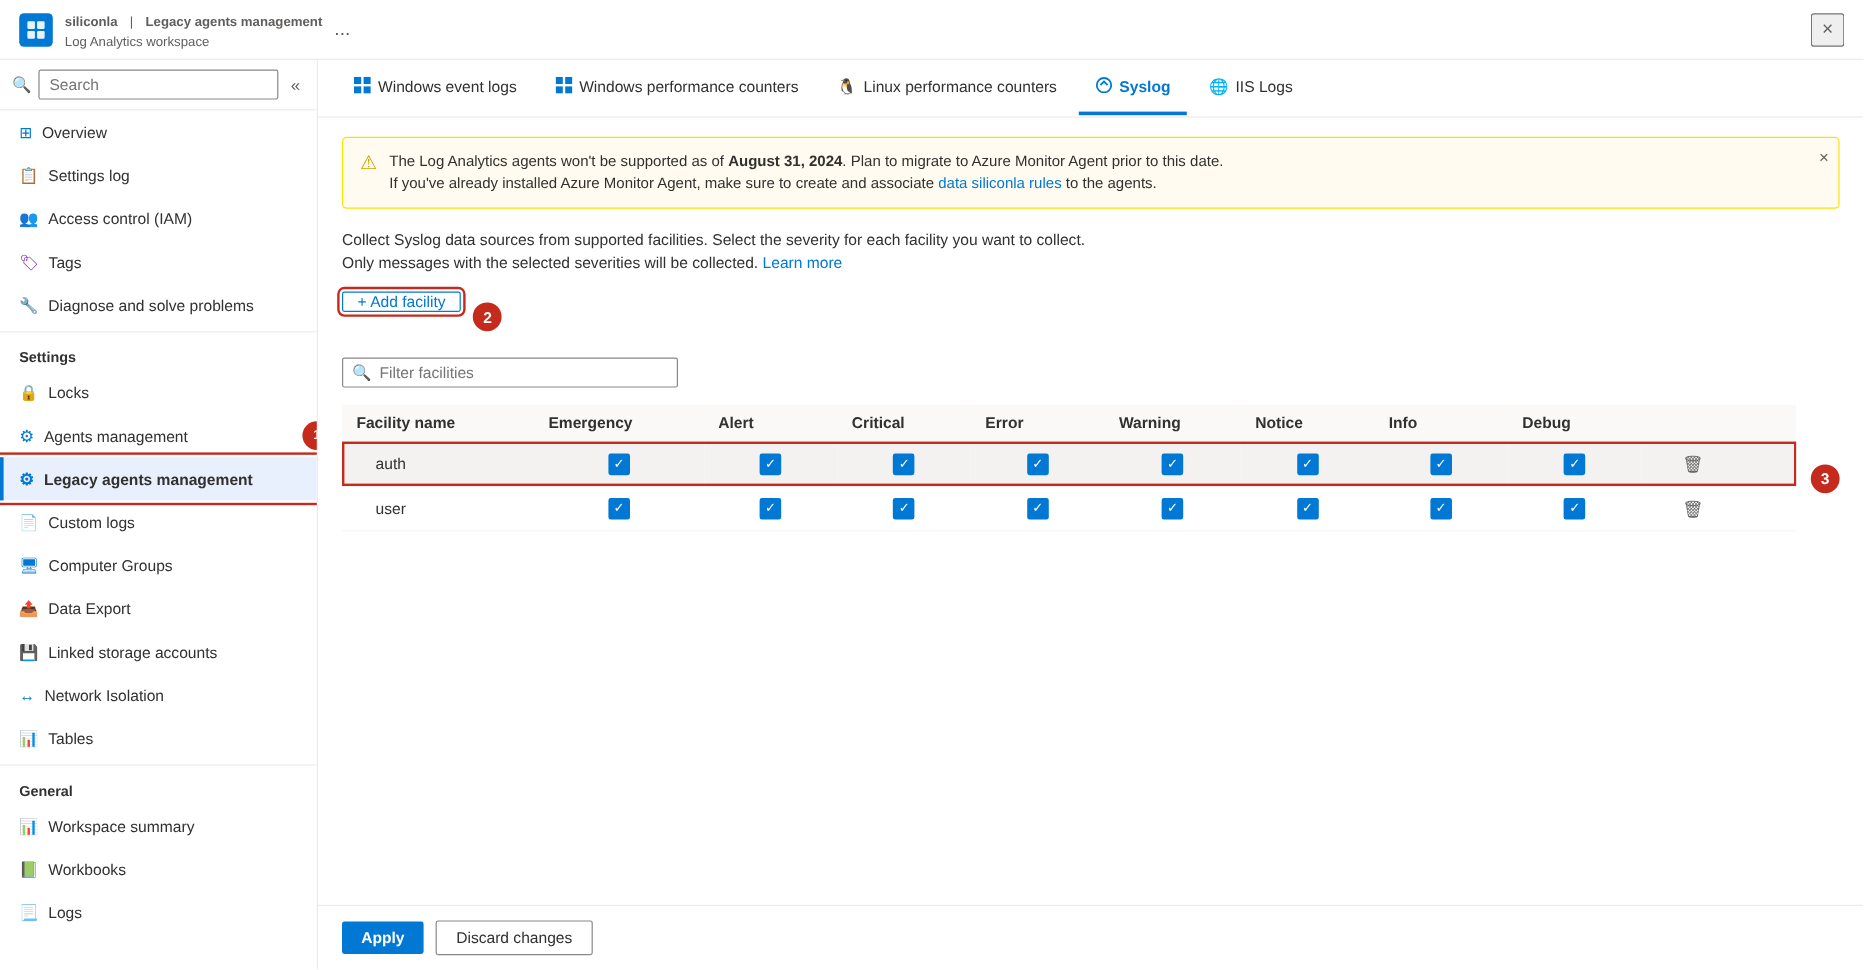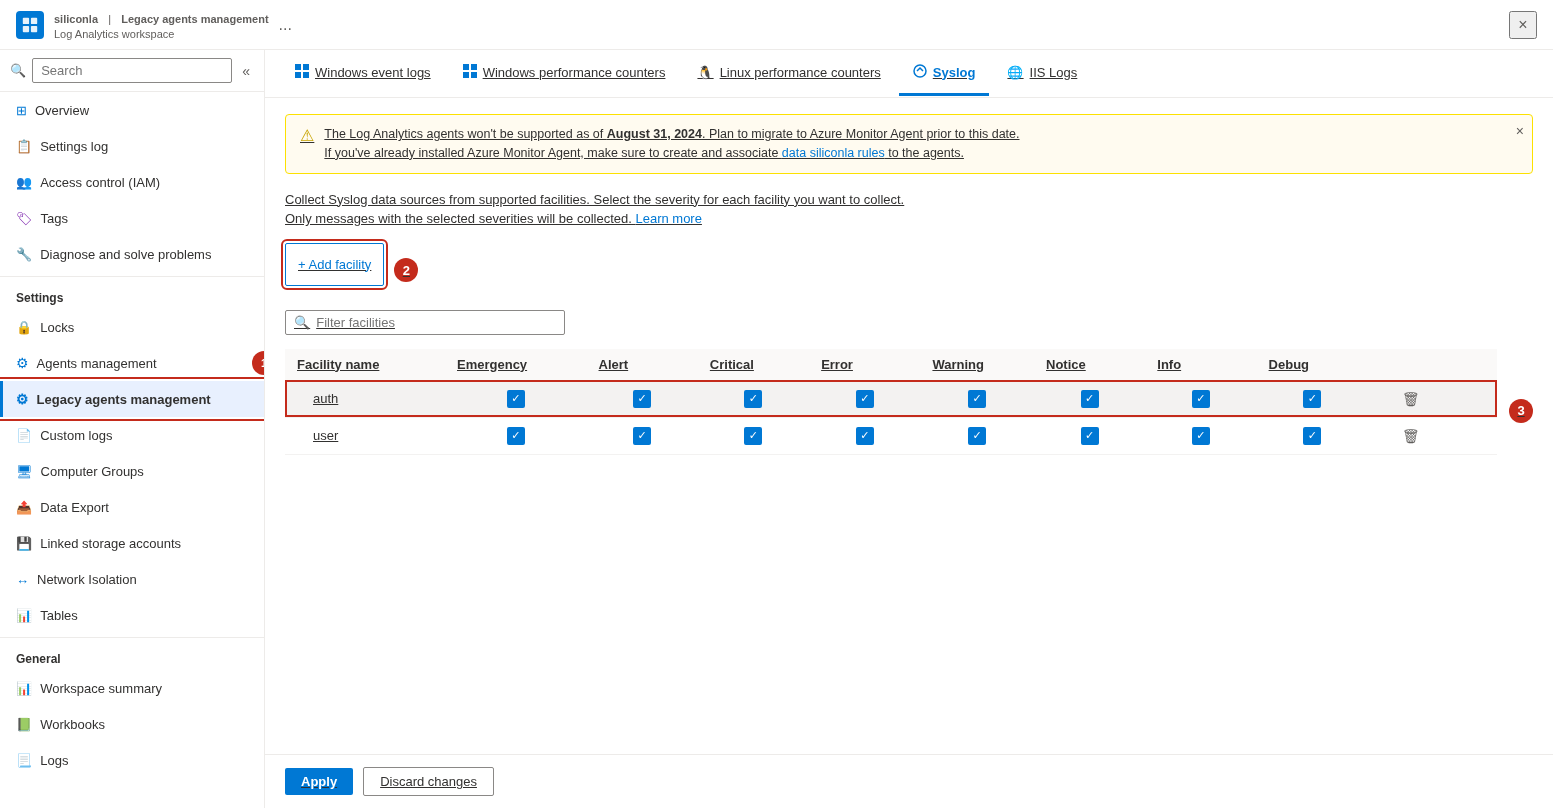--- a/index.html
+++ b/index.html
@@ -49,21 +49,21 @@
     .sidebar-section-title {
       padding: 14px 16px 4px; font-size: 12px; font-weight: 600; color: #323130;
       border-top: 1px solid #edebe9; margin-top: 4px;
     }
 
     
     .sidebar::-webkit-scrollbar { width: 6px; }
     .sidebar::-webkit-scrollbar-thumb { background: #c8c6c4; border-radius: 3px; }
 
     
-    .content { flex: 1; display: flex; flex-direction: column; overflow: hidden; background: #fff; text-decoration: underline; }
+    .content { flex: 1; display: flex; flex-direction: column; overflow: hidden; background: #fff; }
 
     
     .tab-bar {
       display: flex; align-items: center; border-bottom: 1px solid #edebe9;
       padding: 0 16px; background: #fff; min-height: 48px; gap: 4px;
     }
     .tab {
       display: flex; align-items: center; gap: 6px; padding: 12px 14px;
       cursor: pointer; color: #323130; font-size: 13px; border-bottom: 3px solid transparent;
       white-space: nowrap;
@@ -84,23 +84,23 @@
     .warning-text strong { font-weight: 700; }
     .warning-text a { color: #0078d4; text-decoration: none; }
     .warning-close { position: absolute; top: 8px; right: 8px; cursor: pointer; color: #605e5c; font-size: 14px; }
 
     
     .description { font-size: 13px; color: #323130; margin-bottom: 14px; line-height: 1.5; }
     .description a { color: #0078d4; text-decoration: none; }
 
     
     .add-facility-btn {
-      display: flex; align-items: center; gap: 6px; padding: 13px 12px;
+      display: flex; align-items: center; gap: 6px; padding: 0 12px;
       border: 1px solid #0078d4; background: #fff; color: #0078d4; cursor: pointer;
-      font-size: 13px; border-radius: 2px; margin-bottom: 12px;
+      font-size: 13px; border-radius: 2px; margin-bottom: 26px;
       outline: 2px solid #c42b1c; outline-offset: 2px;
     }
 
     
     .filter-input-wrap {
       display: flex; align-items: center; gap: 6px; margin-bottom: 14px;
       border: 1px solid #8a8886; border-radius: 2px; padding: 4px 8px; width: 280px;
     }
     .filter-input-wrap input { border: none; outline: none; font-size: 13px; width: 100%; }
     .filter-icon { color: #605e5c; font-size: 13px; }

